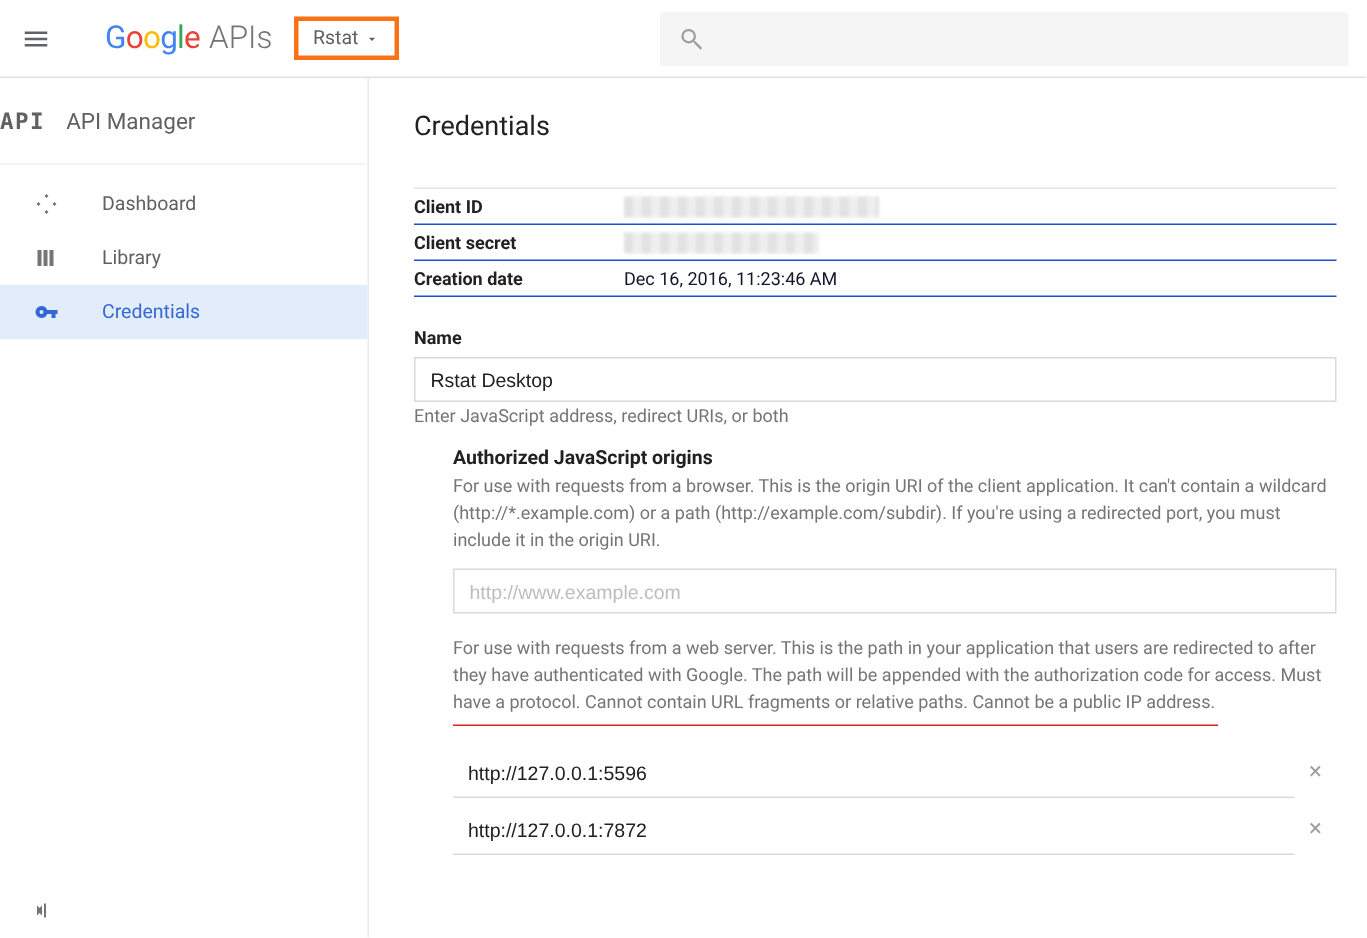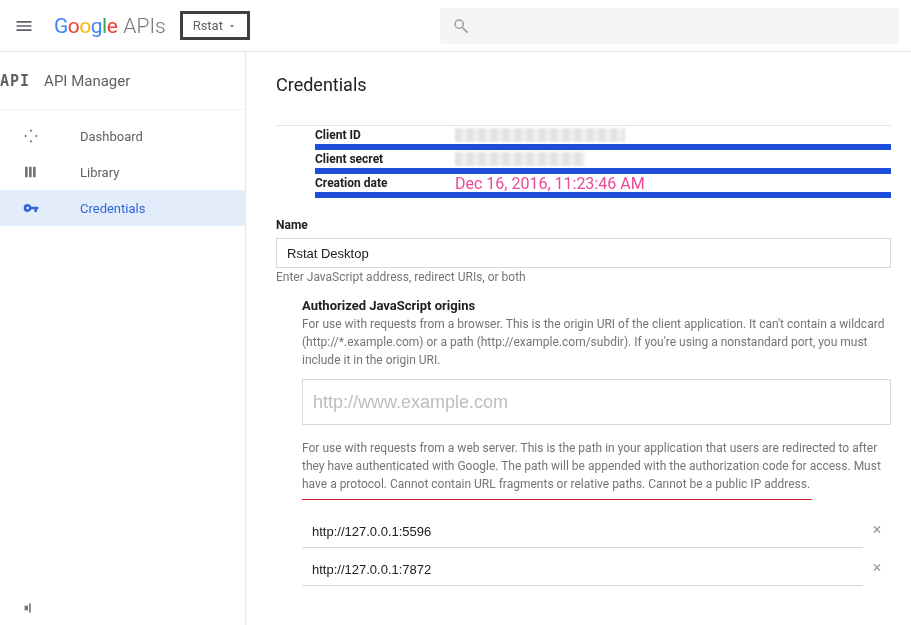--- a/index.html
+++ b/index.html
@@ -1,48 +1,48 @@
 <!DOCTYPE html>
 <html><head>
 <meta charset="utf-8">
 <style>
   * { box-sizing: border-box; margin: 0; padding: 0; }
   body { font-family: Roboto, Arial, sans-serif; font-size: 13px; color: #212121; background: #fff; width: 911px; }
   
   
   .header { display: flex; align-items: center; height: 52px; border-bottom: 1px solid #e0e0e0; background: #fff; position: relative; }
   .hamburger { width: 48px; display: flex; align-items: center; justify-content: center; cursor: pointer; }
-  .logo-wrap { display: flex; align-items: center; gap: 4px; margin-left: 6px; justify-content: center; }
+  .logo-wrap { display: flex; align-items: center; gap: 4px; margin-left: 22px; justify-content: center; }
   .google-logo { font-size: 21px; font-weight: 400; letter-spacing: -0.5px; }
   .gb { color:#4285F4; } .gr { color:#EA4335; } .gy { color:#FBBC05; } .gg { color:#34A853; }
   .apis-label { font-size: 21px; color: #757575; font-weight: 300; margin-left: 2px; }
-  .project-picker { margin-left: 14px; display: flex; align-items: center; gap: 4px; color: #616161; font-size: 13px; padding: 4px 10px; border: 3px solid #404040; }
+  .project-picker { margin-left: 14px; display: flex; align-items: center; gap: 4px; color: #616161; font-size: 13px; padding: 4px 10px; border: 3px solid #f97316; }
   .searchbox { position: absolute; left: 440px; right: 12px; top: 8px; height: 36px; background: #f5f5f5; border-radius: 2px; display: flex; align-items: center; padding: 0 12px; color: #9e9e9e; }
   
   
   .main-layout { display: flex; height: 573px; }
   .sidebar { width: 246px; border-right: 1px solid #e8e8e8; background: #fff; display: flex; flex-direction: column; position: relative; }
   .section-title-row { display: flex; align-items: center; height: 58px; gap: 14px; border-bottom: 1px solid #f0f0f0; }
   .api-square { font-family: monospace; font-weight: 700; font-size: 15px; letter-spacing: 1px; color: #616161; }
   .section-title { font-size: 15px; color: #616161; }
   .nav { padding-top: 8px; }
-  .nav-item { display: flex; align-items: center; height: 36px; padding-left: 22px; gap: 40px; cursor: pointer; font-size: 13px; color: #616161; }
+  .nav-item { display: flex; align-items: center; height: 36px; padding-left: 22px; gap: 28px; cursor: pointer; font-size: 13px; color: #616161; }
   .nav-item.active { background: #e3ecfb; color: #3367d6; }
   .nav-item.active .nav-icon svg { fill: #3367d6; }
   .nav-icon { width: 18px; height: 18px; display:flex; align-items:center; justify-content:center; }
   .nav-icon svg { fill: #757575; }
   .collapse-btn { position: absolute; bottom: 6px; left: 18px; color: #757575; cursor: pointer; }
   
   
   .content { flex: 1; padding: 22px 20px 0 30px; overflow: hidden; }
   .page-title { font-size: 18px; color: #212121; font-weight: 400; margin-bottom: 30px; }
   .info-table { border-top: 1px solid #e5e5e5; }
-  .info-row { display: flex; align-items: center; height: 24px; border-bottom: 6px solid #1d4ed8; margin-left: 39px; }
+  .info-row { display: flex; align-items: center; height: 24px; border-bottom: 1px solid #1d4ed8; }
   .info-label { width: 140px; font-size: 12px; font-weight: 700; color: #212121; }
-  .info-value { font-size: 16px; color: #ec4899; }
+  .info-value { font-size: 12px; color: #0f172a; }
   .blurred { width: 170px; height: 14px; background: repeating-linear-gradient(90deg,#e2e2e2 0 6px,#eee 6px 12px); filter: blur(1px); }
   
   .field-label { font-size: 12px; font-weight: 700; margin-top: 20px; margin-bottom: 6px; }
   .text-input { width: 100%; height: 30px; border: 1px solid #d9d9d9; padding: 0 10px; font-size: 13px; color: #212121; }
   .text-input::placeholder { color: #bdbdbd; }
   
   .restrictions-label { font-size: 13px; font-weight: 700; margin-top: 18px; }
   .restrictions-sub { font-size: 12px; color: #757575; margin-top: 2px; }
   
   .subsection { margin-left: 26px; margin-top: 14px; }
@@ -52,21 +52,21 @@
   
   .highlight-box { border: 3px solid #d62424; display: inline-block; padding: 3px 18px 3px 6px; }
   .underline-red { border-bottom: 1px solid #d62424; margin-top: 6px; width: 510px; }
   
   .uri-input { width: 100%; height: 32px; border: none; border-bottom: 1px solid #d9d9d9; padding: 0 10px; font-size: 13px; color: #212121; margin-top: 6px; }
   .uri-input::placeholder { color: #bdbdbd; }
   .uri-row { display: flex; align-items: center; }
   .uri-row .uri-input { flex: 1; }
   .uri-x { width: 28px; text-align: center; color: #9e9e9e; cursor: pointer; font-size: 16px; }
   
-  .origins-input { width: 100%; height: 46px; border: 1px solid #d9d9d9; padding: 0 10px; font-size: 18px; margin-top: 10px; }
+  .origins-input { width: 100%; height: 30px; border: 1px solid #d9d9d9; padding: 0 10px; font-size: 13px; margin-top: 10px; }
   .origins-input::placeholder { color: #bdbdbd; }
 </style>
 </head>
 <body>
 
 <div class="header">
   <div class="hamburger">
     <svg width="20" height="20" viewBox="0 0 24 24">
         <path fill="#5f6368" d="M3 6h18v2H3zM3 11h18v2H3zM3 16h18v2H3z"></path>
       </svg>
@@ -155,21 +155,21 @@
     </div>
     
     <div class="field-label">Name</div>
     <input class="text-input" value="Rstat Desktop" style="">
     
     <div class="restrictions-sub">Enter JavaScript address, redirect URIs, or both</div>
     
     
     <div class="subsection">
       <div class="sub-title">Authorized JavaScript origins</div>
-      <div class="sub-desc">For use with requests from a browser. This is the origin URI of the client application. It can't contain a wildcard (http://*.example.com) or a path (http://example.com/subdir). If you're using a nonstandard port, you must include it in the origin URI.</div>
+      <div class="sub-desc">For use with requests from a browser. This is the origin URI of the client application. It can't contain a wildcard (http://*.example.com) or a path (http://example.com/subdir). If you're using a redirected port, you must include it in the origin URI.</div>
       <input class="origins-input" placeholder="http://www.example.com" style="">
     </div>
     
     
     <div class="subsection">
       <div class="sub-desc">For use with requests from a web server. This is the path in your application that users are redirected to after they have authenticated with Google. The path will be appended with the authorization code for access. Must have a protocol. Cannot contain URL fragments or relative paths. Cannot be a public IP address.</div>
       <div class="underline-red"></div>
       
       <div class="sub-input-wrap">
         <div class="uri-row">

